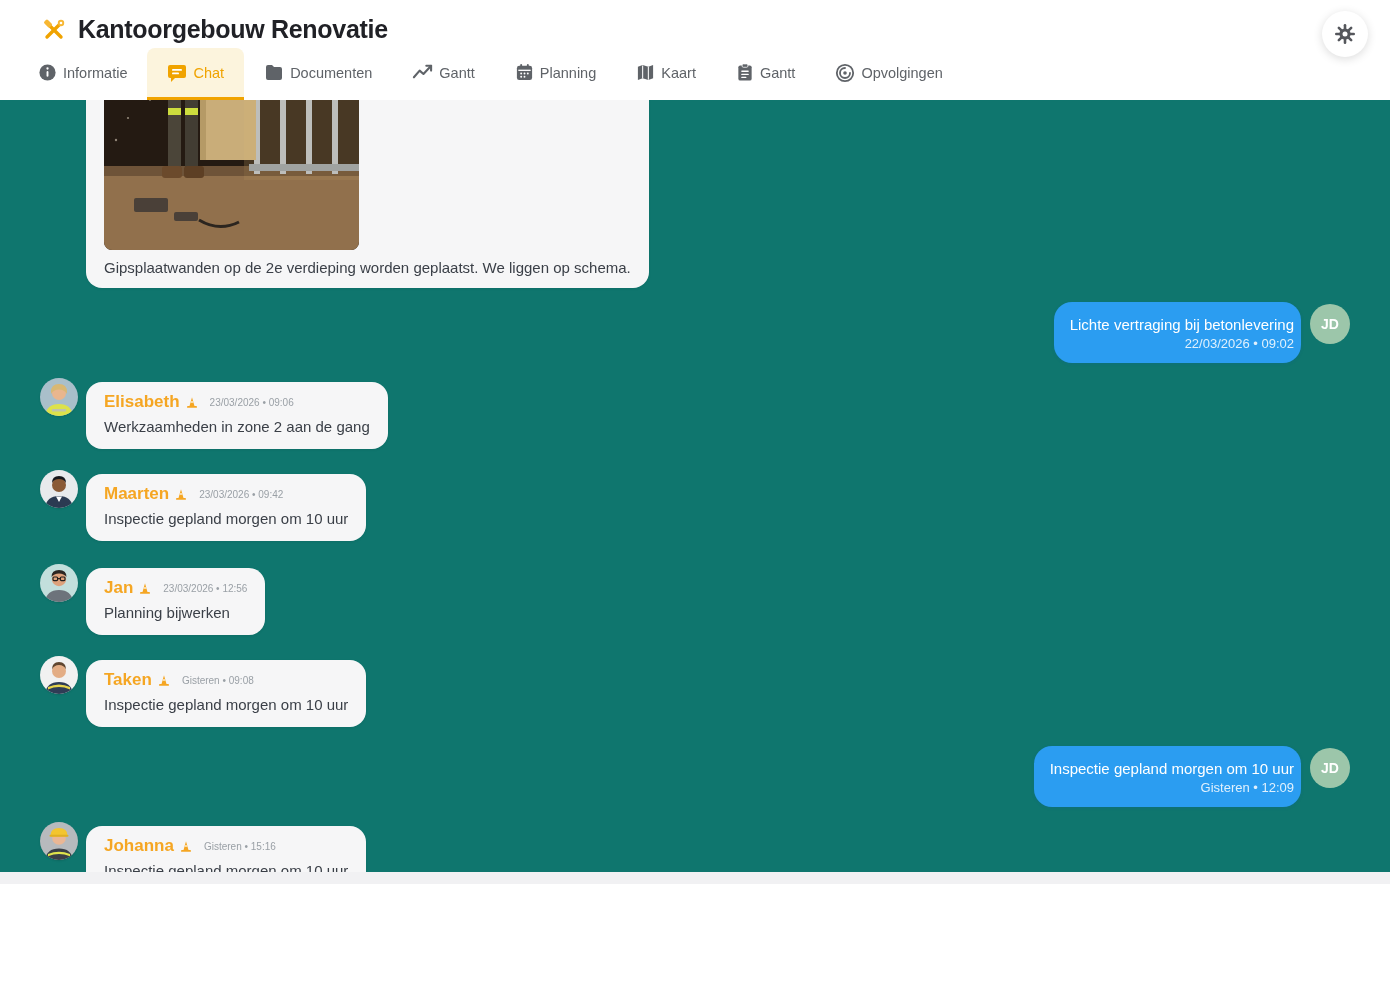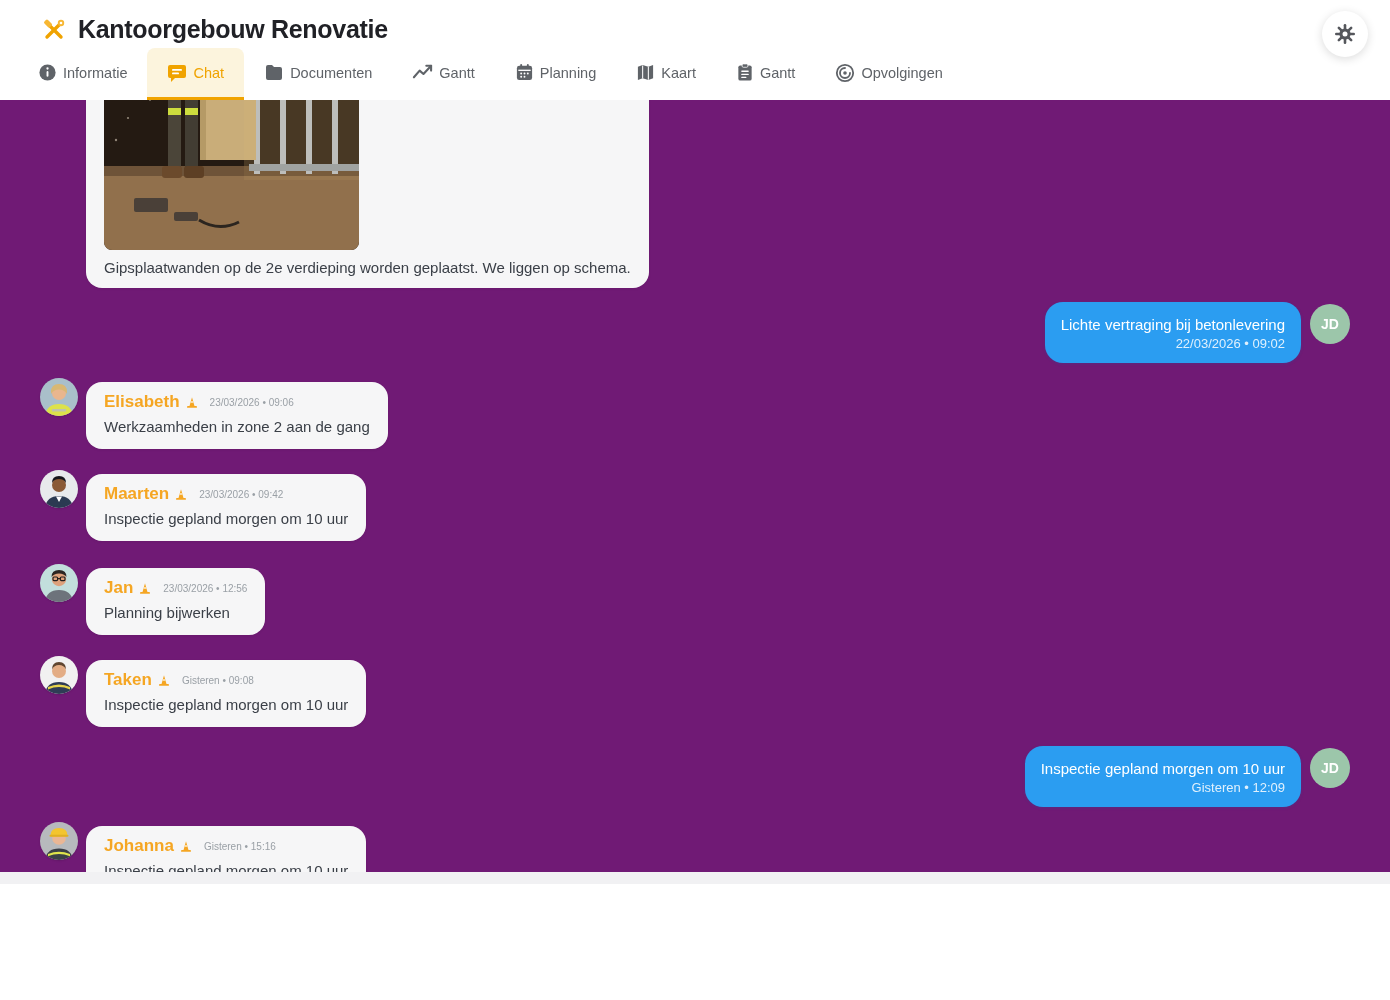--- a/index.html
+++ b/index.html
@@ -14,36 +14,36 @@
   .gear-btn { position:absolute; top:11px; right:22px; width:46px; height:46px; border-radius:50%;
               background:#fff; box-shadow:0 2px 10px rgba(0,0,0,0.14); border:none; cursor:pointer;
               display:flex; align-items:center; justify-content:center; }
   .tabs { position:absolute; left:18px; bottom:0; display:flex; align-items:stretch; height:52px; }
   .tab { display:flex; align-items:center; gap:6px; padding:0 20px; font-size:14.5px; font-weight:500;
          color:#5f6368; cursor:pointer; border-bottom:3px solid transparent; border-radius:8px 8px 0 0; }
   .tab svg { display:block; }
   .tab.active { background:#fcf4dd; color:#f0a300; border-bottom-color:#f0a300; }
 
   
-  .chat-area { position:relative; height:810px; overflow:hidden; padding:0 40px; background:#701a75; }
+  .chat-area { position:relative; height:810px; overflow:hidden; padding:0 40px; background:#0f766e; }
   .msg-row { display:flex; align-items:flex-start; }
   .msg-row.left  { justify-content:flex-start; }
   .msg-row.right { justify-content:flex-end; }
   .pavatar { width:38px; height:38px; border-radius:50%; overflow:hidden; flex:none; margin-top:-4px; margin-right:8px;
              box-shadow:0 1px 2px rgba(0,0,0,0.12); }
   .pavatar svg { display:block; }
   .bubble { background:#f6f6f7; border-radius:16px; padding:10px 18px 12px 18px;
             box-shadow:0 1px 3px rgba(0,0,0,0.07); max-width:640px; }
   .meta { display:flex; align-items:center; gap:6px; margin-bottom:5px; white-space:nowrap; }
   .sender { font-size:17px; font-weight:700; color:#f5a623; }
   .cone { display:inline-flex; margin-right:6px; }
   .time-left { font-size:10px; color:#9aa0a6; }
   .msg-text { font-size:15px; color:#3a3f47; line-height:20px; white-space:nowrap; }
 
-  .bubble.blue { background:#2b9df1; box-shadow:0 1px 3px rgba(20,90,160,0.25); border-radius:18px; padding:13px 16px 12px 16px; }
+  .bubble.blue { background:#2b9df1; box-shadow:0 1px 3px rgba(20,90,160,0.25); border-radius:18px; padding:13px 7px 12px 16px; }
   .bubble.blue .msg-text { color:#fff; }
   .time-right { font-size:13px; color:rgba(255,255,255,0.85); text-align:right; margin-top:1px; }
   .jd-avatar { width:40px; height:40px; border-radius:50%; background:#9cc6aa; color:#fff; font-size:14px; font-weight:700;
                display:flex; align-items:center; justify-content:center; flex:none; margin-left:9px; margin-top:2px; }
 
   .photo-row { margin-left:46px; margin-top:-144px; }
   .bubble.photo { padding:12px 18px 12px 18px; }
   .photo-thumb { width:255px; height:282px; border-radius:8px; overflow:hidden; display:block; cursor:pointer; }
   .photo-thumb svg { display:block; }
   .caption { font-size:15px; color:#3a3f47; margin-top:9px; white-space:nowrap; }

